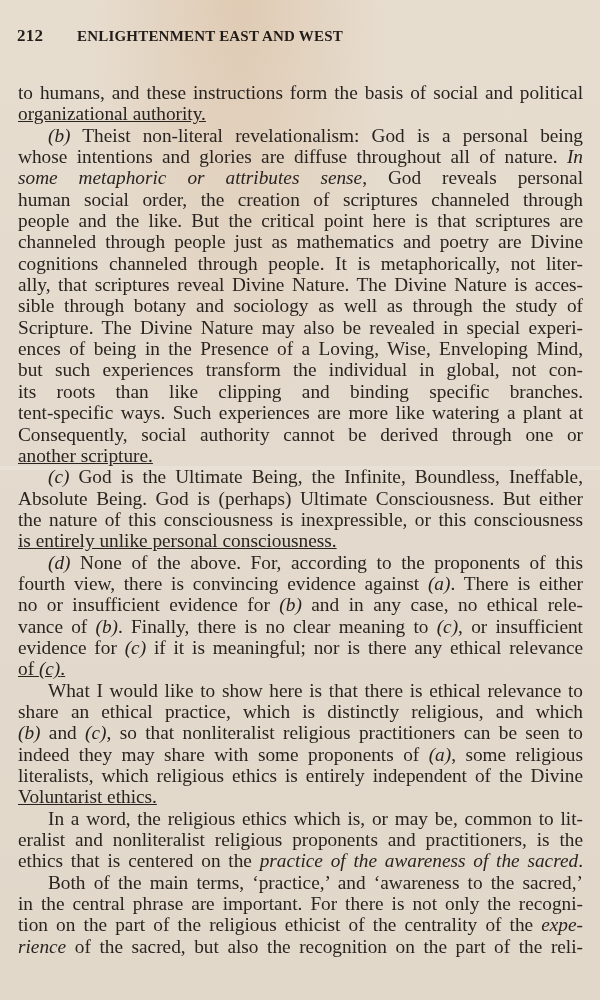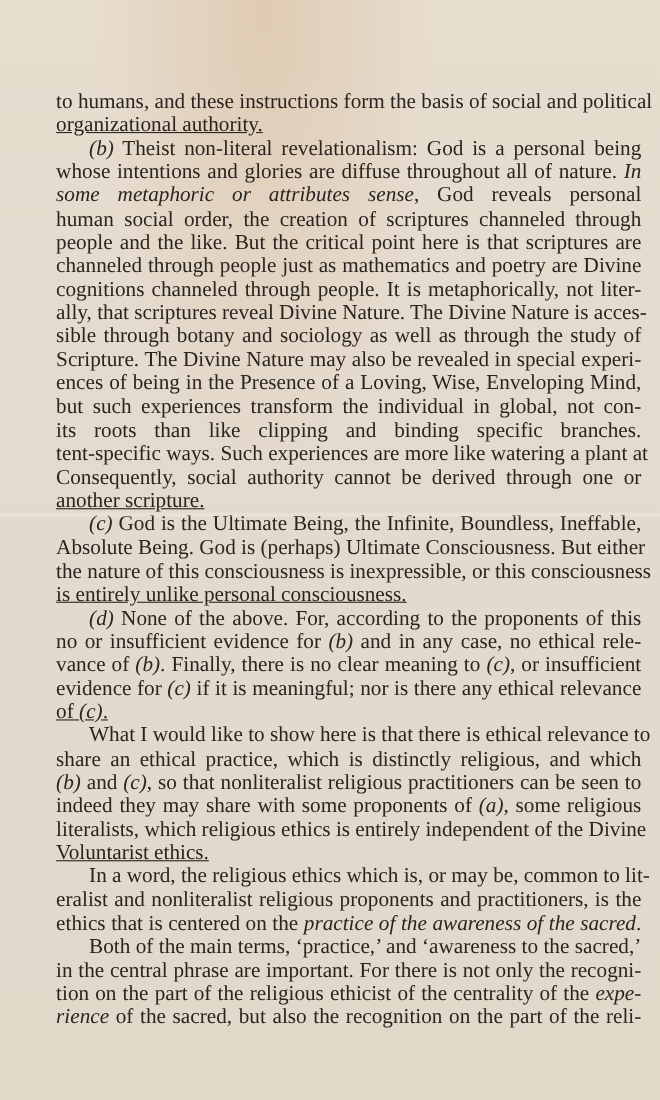--- a/index.html
+++ b/index.html
@@ -55,21 +55,20 @@
       text-align: justify;
       color: #2a2420;
     }
     .line {
       display: block;
       text-align: justify;
       text-align-last: justify;
       white-space: nowrap;
       height: 21.35px;
       overflow: visible;
-      margin-left: 33px;
     }
     .line.last {
       text-align-last: left;
       text-decoration: underline;
     }
     .line.indent {
       padding-left: 30px;
     }
     em, .it {
       font-style: italic;
@@ -77,20 +76,23 @@
     .smudge {
       position: absolute;
       background: rgba(255,255,255,0.18);
       pointer-events: none;
     }
   </style>
 </head>
 <body>
 
 <div class="page">
+  <div class="running-head">
+    <span class="page-number">212</span><span class="book-title">ENLIGHTENMENT EAST AND WEST</span>
+  </div>
 
   <div class="body-text" id="body-text">
       <div class="line"><span>to humans, and these instructions form the basis of social and political</span></div>
       <div class="line last"><span>organizational authority.</span></div>
       <div class="line indent"><em>(b)</em><span> Theist non-literal revelationalism: God is a personal being</span></div>
       <div class="line"><span>whose intentions and glories are diffuse throughout all of nature. </span><em>In</em></div>
       <div class="line"><em>some metaphoric or attributes sense</em><span>, God reveals personal</span></div>
       <div class="line"><span>human social order, the creation of scriptures channeled through</span></div>
       <div class="line"><span>people and the like. But the critical point here is that scriptures are</span></div>
       <div class="line"><span>channeled through people just as mathematics and poetry are Divine</span></div>
@@ -102,20 +104,21 @@
       <div class="line"><span>but such experiences transform the individual in global, not con-</span></div>
       <div class="line"><span>its roots than like clipping and binding specific branches.</span></div>
       <div class="line"><span>tent-specific ways. Such experiences are more like watering a plant at</span></div>
       <div class="line"><span>Consequently, social authority cannot be derived through one or</span></div>
       <div class="line last"><span>another scripture.</span></div>
       <div class="line indent"><em>(c)</em><span> God is the Ultimate Being, the Infinite, Boundless, Ineffable,</span></div>
       <div class="line"><span>Absolute Being. God is (perhaps) Ultimate Consciousness. But either</span></div>
       <div class="line"><span>the nature of this consciousness is inexpressible, or this consciousness</span></div>
       <div class="line last"><span>is entirely unlike personal consciousness.</span></div>
       <div class="line indent"><em>(d)</em><span> None of the above. For, according to the proponents of this</span></div>
+      <div class="line"><span>fourth view, there is convincing evidence against </span><em>(a)</em><span>. There is either</span></div>
       <div class="line"><span>no or insufficient evidence for </span><em>(b)</em><span> and in any case, no ethical rele-</span></div>
       <div class="line"><span>vance of </span><em>(b)</em><span>. Finally, there is no clear meaning to </span><em>(c)</em><span>, or insufficient</span></div>
       <div class="line"><span>evidence for </span><em>(c)</em><span> if it is meaningful; nor is there any ethical relevance</span></div>
       <div class="line last"><span>of </span><em>(c)</em><span>.</span></div>
       <div class="line indent"><span>What I would like to show here is that there is ethical relevance to</span></div>
       <div class="line"><span>share an ethical practice, which is distinctly religious, and which</span></div>
       <div class="line"><em>(b)</em><span> and </span><em>(c)</em><span>, so that nonliteralist religious practitioners can be seen to</span></div>
       <div class="line"><span>indeed they may share with some proponents of </span><em>(a)</em><span>, some religious</span></div>
       <div class="line"><span>literalists, which religious ethics is entirely independent of the Divine</span></div>
       <div class="line last"><span>Voluntarist ethics.</span></div>

